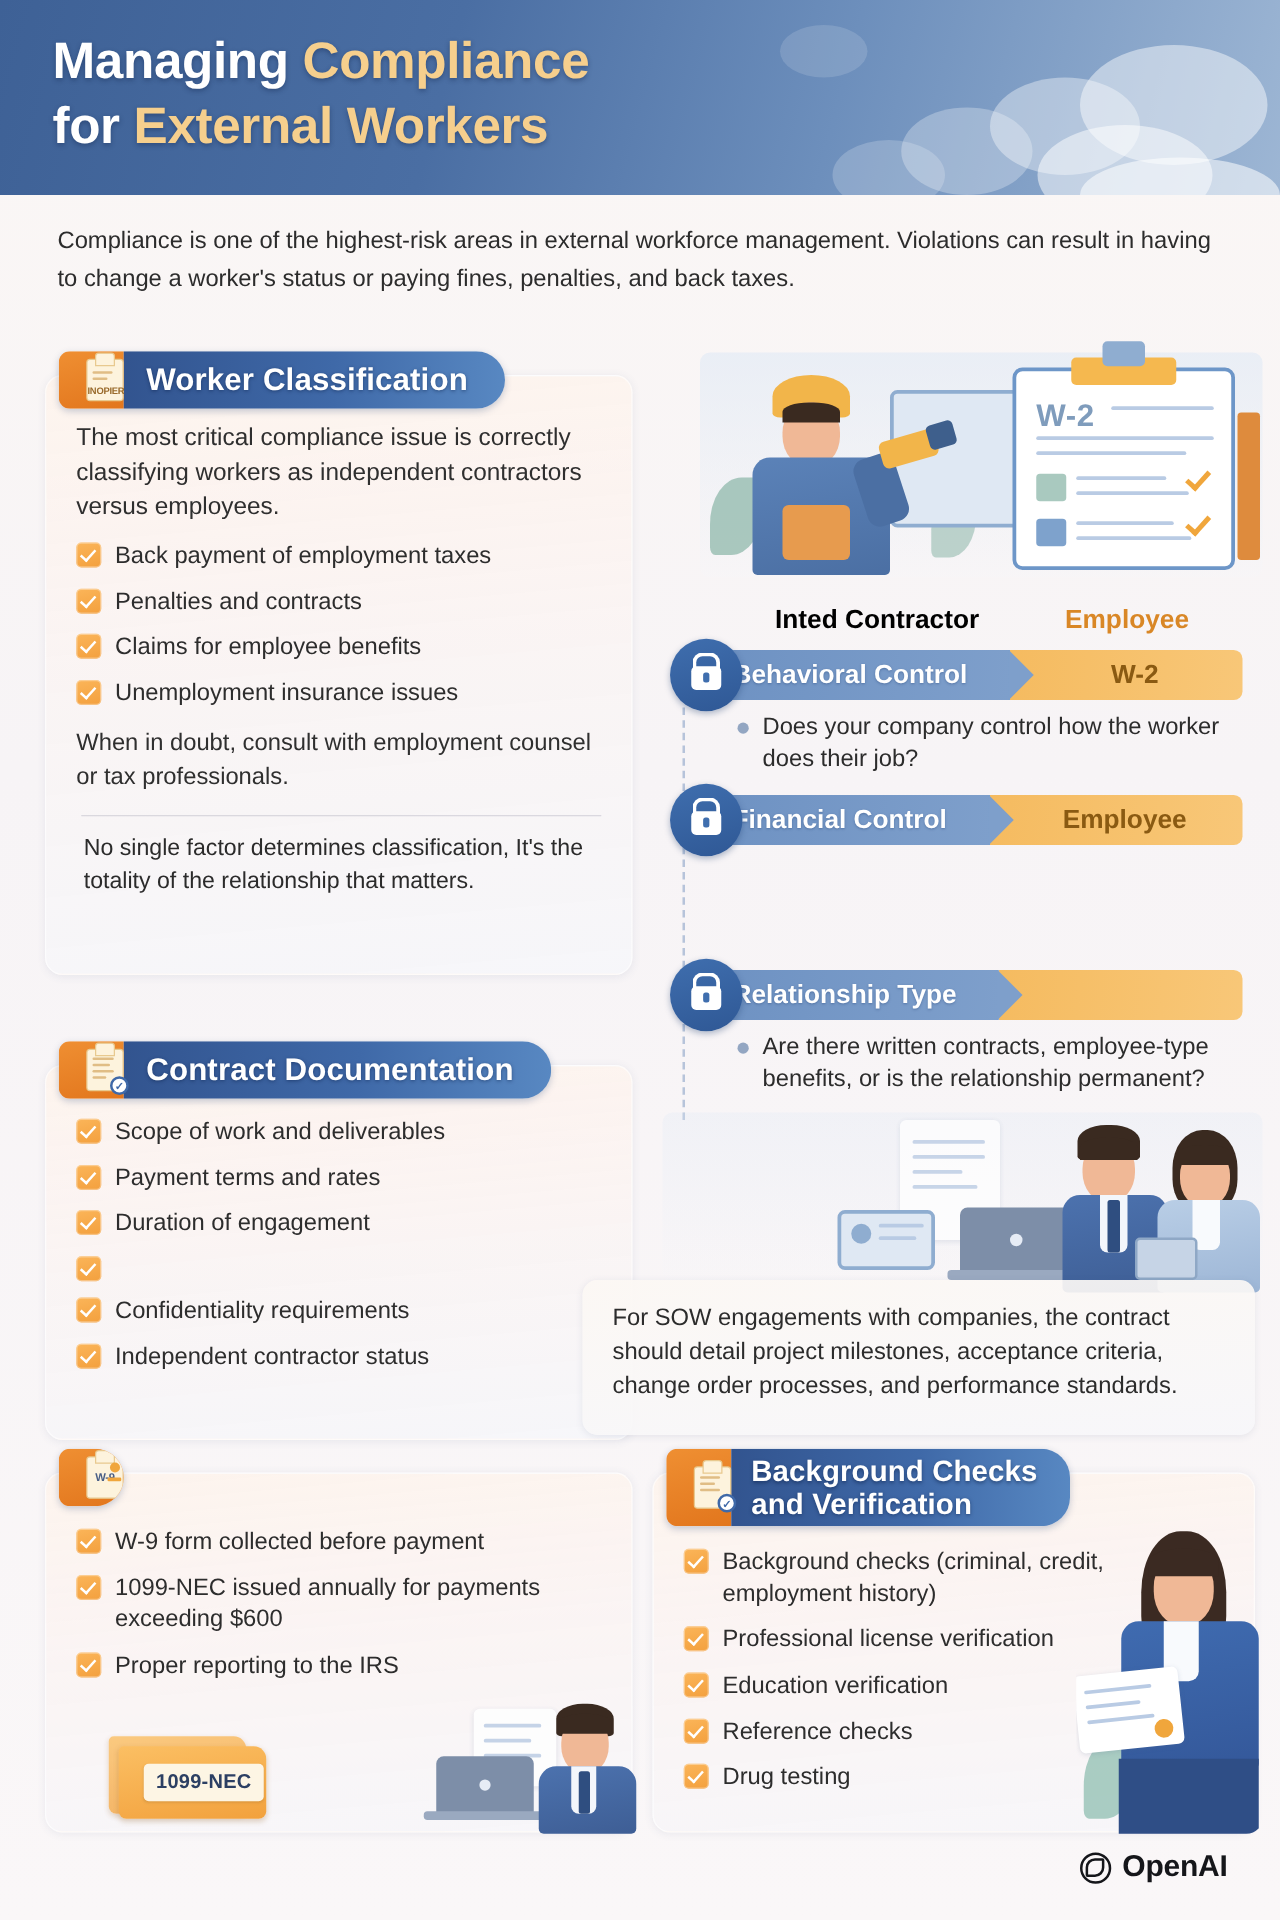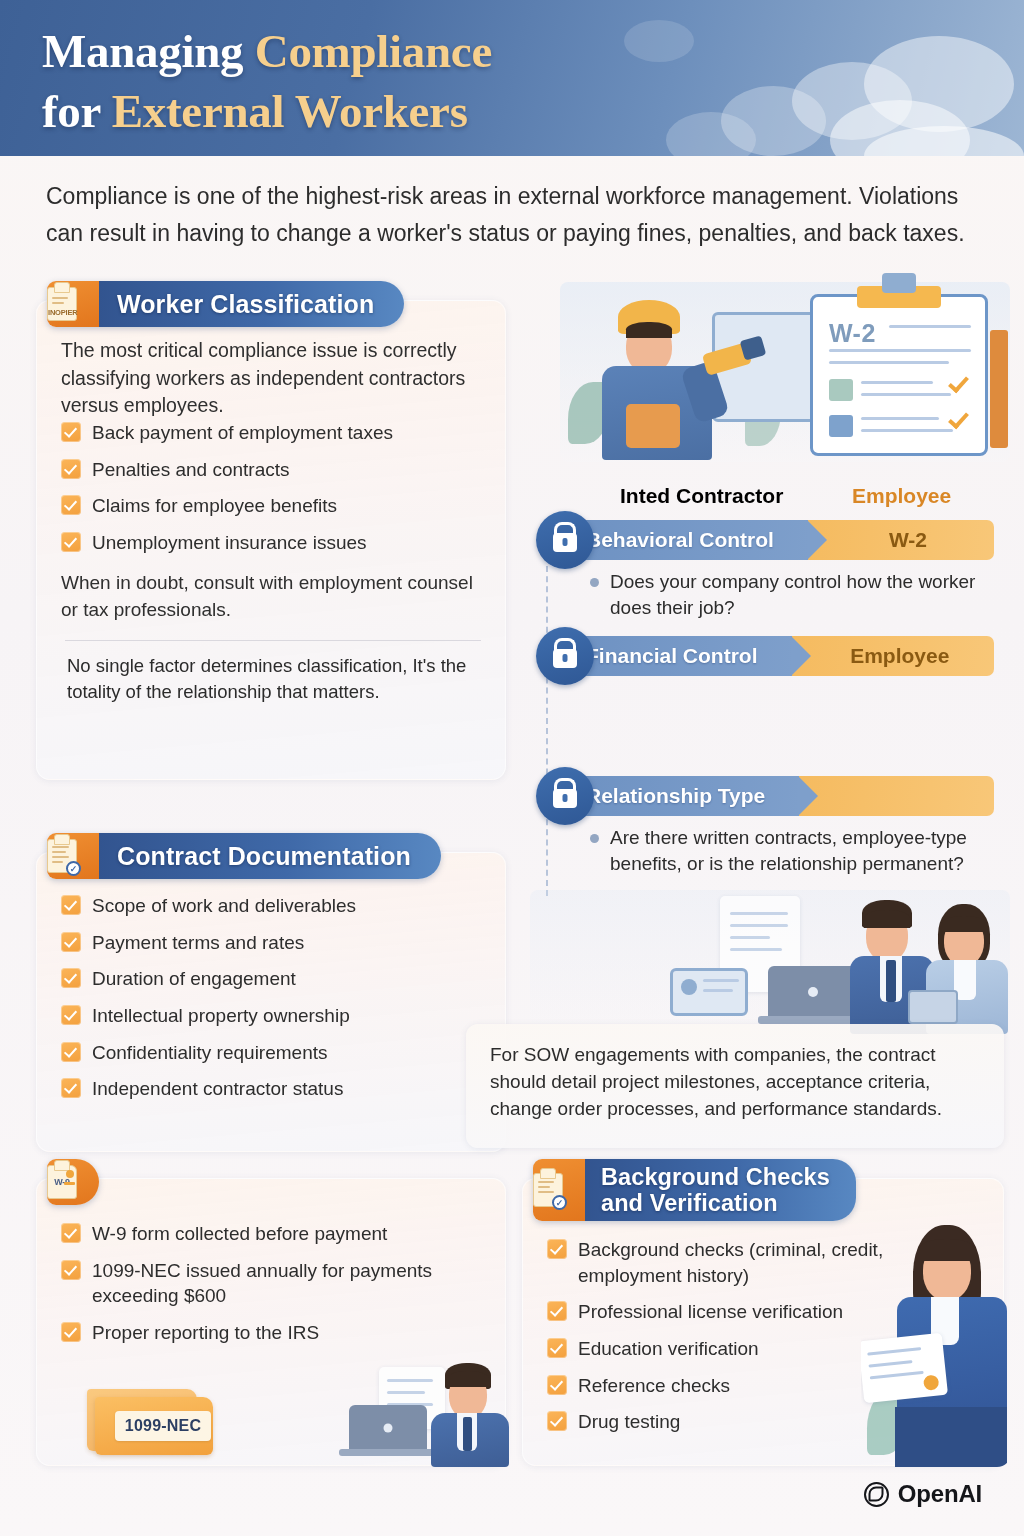--- a/index.html
+++ b/index.html
@@ -42,34 +42,33 @@
   .cloud.c2 { width: 120px; height: 78px; right: 112px; top: 62px; background: rgba(255,255,255,0.38); }
   .cloud.c3 { width: 105px; height: 70px; right: 198px; top: 86px; background: rgba(255,255,255,0.28); }
   .cloud.c4 { width: 140px; height: 80px; right: 54px;  top: 100px; background: rgba(255,255,255,0.50); }
   .cloud.c5 { width: 90px;  height: 56px; right: 268px; top: 112px; background: rgba(255,255,255,0.20); }
   .cloud.c6 { width: 160px; height: 60px; right: 0px;   top: 126px; background: rgba(255,255,255,0.55); }
   .cloud.c7 { width: 70px;  height: 42px; right: 330px; top: 20px;  background: rgba(255,255,255,0.14); }
 
   .header-title {
     position: relative;
     padding: 22px 0 0 42px;
-    font-size: 47px;
+    font-size: 41px;
     font-weight: bold;
     line-height: 1.27;
     letter-spacing: -0.3px;
     text-shadow: 0 2px 4px rgba(20,40,80,0.45);
-    font-family: Liberation Serif, serif;
   }
   .t-white { color: #ffffff; }
   .t-gold  { color: #f6cf8d; }
 
   
   .intro {
     padding: 22px 48px 4px 46px;
-    font-size: 23px;
+    font-size: 19px;
     line-height: 1.62;
     color: #2c2c2c;
   }
 
   
   .card {
     position: absolute;
     border-radius: 14px;
     background: linear-gradient(175deg, rgba(253,243,236,0.93) 0%, rgba(250,244,243,0.88) 45%, rgba(246,246,250,0.85) 100%);
     box-shadow: 0 1px 7px rgba(70,90,130,0.09);
@@ -87,21 +86,21 @@
     overflow: hidden;
     box-shadow: 0 2px 6px rgba(40,70,120,0.26);
     z-index: 6;
   }
   .pill.tall { height: 62px; }
   .pill-icon {
     width: 52px;
     background: linear-gradient(165deg, #ef8f32 0%, #e2761d 100%);
     display: flex;
     align-items: center;
-    justify-content: flex-start;
+    justify-content: flex-end;
     flex: 0 0 52px;
   }
   .pill-label {
     background: linear-gradient(92deg, #32548f 0%, #3f69a8 55%, #5888c2 100%);
     color: #ffffff;
     font-size: 25px;
     font-weight: bold;
     display: flex;
     align-items: center;
     padding: 0 30px 0 18px;
@@ -144,20 +143,21 @@
     display:flex; align-items:center; justify-content:center;
     color:#3f69a8; font-size:9px; font-weight:bold;
   }
 
   
   .card-body { padding: 36px 20px 16px 24px; }
   .para {
     font-size: 19.5px;
     line-height: 1.42;
     color: #2f2f2f;
+    margin-bottom: 12px;
   }
   .checklist { list-style: none; }
   .checklist li {
     display: flex;
     align-items: flex-start;
     gap: 11px;
     font-size: 19px;
     line-height: 1.35;
     color: #2d2d2d;
     margin-bottom: 11px;
@@ -657,21 +657,20 @@
         <li>
             <span class="cbox"></span>
             <span>Payment terms and rates</span>
           </li>
         <li>
             <span class="cbox"></span>
             <span>Duration of engagement</span>
           </li>
         <li>
             <span class="cbox"></span>
-            <span>Intellectual property ownership</span>
           </li>
         <li>
             <span class="cbox"></span>
             <span>Confidentiality requirements</span>
           </li>
         <li>
             <span class="cbox"></span>
             <span>Independent contractor status</span>
           </li>
       </ul>

